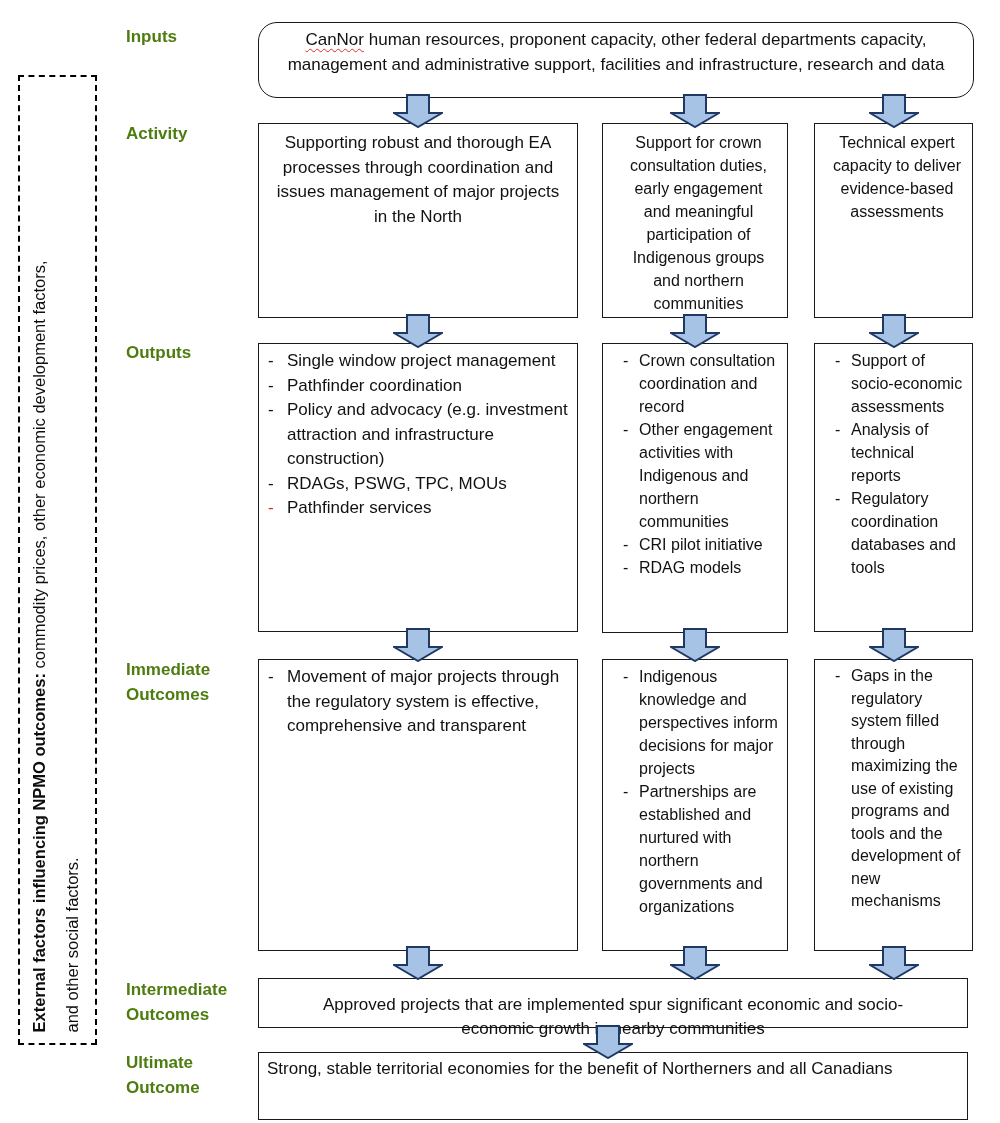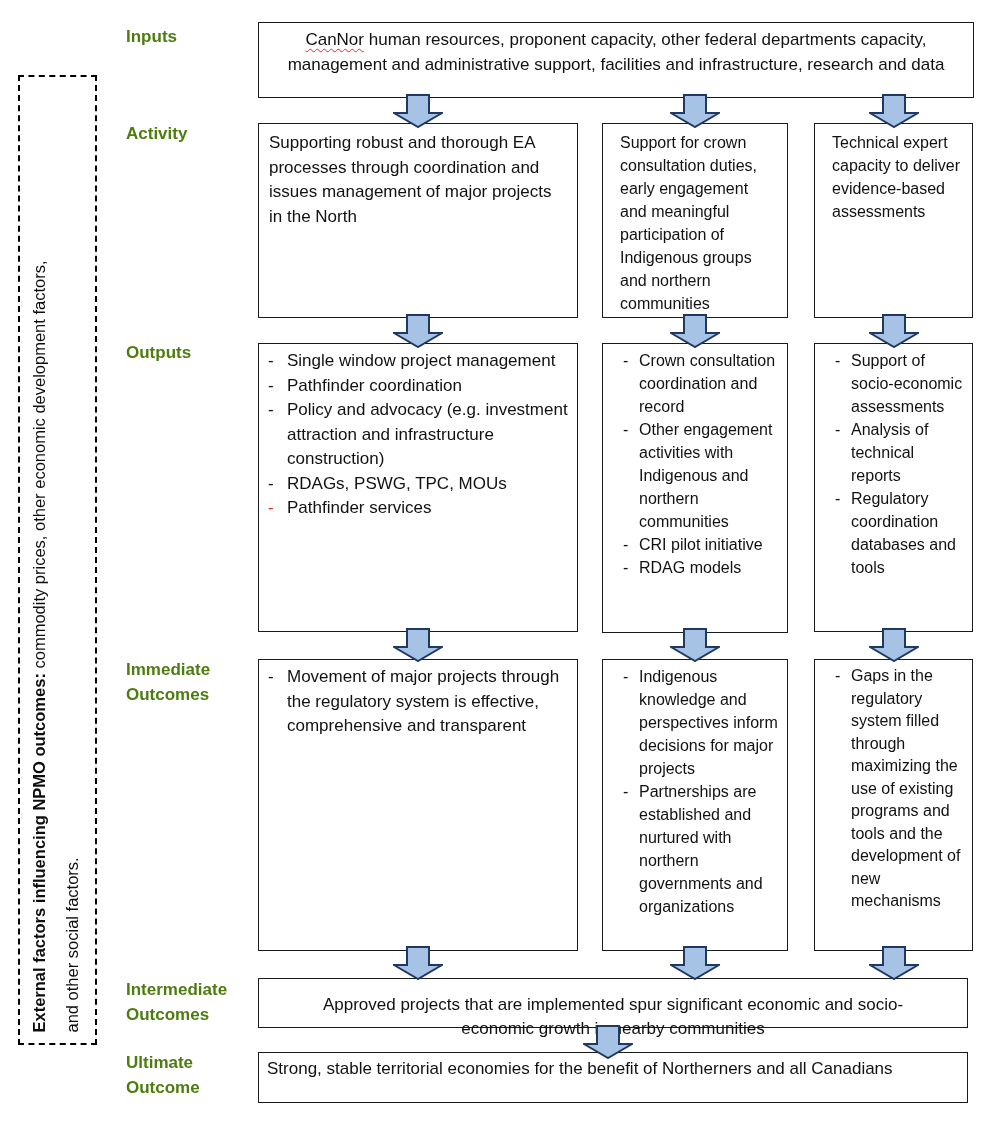--- a/index.html
+++ b/index.html
@@ -12,21 +12,21 @@
   }
   .box {
     position:absolute; background:#fff; border:1.5px solid #1a1a1a;
     font-size:17px; line-height:24px;
   }
   .row-label {
     position:absolute; left:126px; font-weight:bold; font-size:17px;
     line-height:25px; white-space:pre-line; color:#4d7c0f;
   }
   .center-text { text-align:center; padding:4px 10px; }
-  .plain-text  { padding:7px 10px; }
+  .plain-text  { padding:7px 10px;text-align:center; }
   .bullets { padding:5px 4px 4px 6px; }
   .bullet { display:flex; align-items:flex-start; }
   .bullet .dash { flex:none; width:22px; padding-left:3px; }
   .bullet .btext { flex:1; }
   .narrow { font-size:16px; line-height:23px;padding-left:17px; }
   .narrow .bullet .dash { width:19px; }
   .col1-lh { line-height:24.5px; }
   .imm3 { line-height:22.5px; }
   .arrow { position:absolute; width:50px; height:34px; z-index:5; }
   .external-box {
@@ -64,21 +64,21 @@
   <div class="row-label" style="top:24px">Inputs</div>
   <div class="row-label" style="top:121px">Activity</div>
   <div class="row-label" style="top:340px">Outputs</div>
   <div class="row-label" style="top:657px">Immediate
 Outcomes</div>
   <div class="row-label" style="top:977px">Intermediate
 Outcomes</div>
   <div class="row-label" style="top:1050px">Ultimate
 Outcome</div>
 
-  <div class="box center-text" style="left:258px; top:22px; width:716px; height:76px; line-height:25px;">
+  <div class="box center-text" style="left:258px; top:22px; width:716px; height:76px; line-height:25px;border-radius:19px;">
     <span class="wavy">CanNor</span><span> human resources, proponent capacity, other federal departments capacity, management and administrative support, facilities and infrastructure, research and data</span>
   </div>
 
   <div class="box plain-text col1-lh" style="left:258px; top:123px; width:320px; height:195px;">
     <span>Supporting robust and thorough EA processes through coordination and issues management of major projects in the North</span>
   </div>
   <div class="box plain-text narrow act2-lh" style="left:602px; top:123px; width:186px; height:195px;">
     <span>Support for crown consultation duties, early engagement and meaningful participation of Indigenous groups and northern communities</span>
   </div>
   <div class="box plain-text narrow act2-lh" style="left:814px; top:123px; width:159px; height:195px;">
@@ -176,21 +176,21 @@
       <div class="bullet">
         <span class="dash">-</span>
         <span class="btext">Gaps in the regulatory system filled through maximizing the use of existing programs and tools and the development of new mechanisms</span>
       </div>
     </div>
 
   <div class="box center-text" style="left:258px; top:978px; width:710px; height:50px; line-height:24px; padding-top:2px;">
     <div class="inter-inner">Approved projects that are implemented spur significant economic and socio-economic growth in nearby communities</div>
   </div>
 
-  <div class="box" style="left:258px; top:1052px; width:710px; height:51px; padding:4px 8px;">
+  <div class="box" style="left:258px; top:1052px; width:710px; height:68px; padding:4px 8px;">
     <span>Strong, stable territorial economies for the benefit of Northerners and all Canadians</span>
   </div>
 
   <div class="arrow" style="left:393px; top:94px"><svg width="50" height="34" viewBox="0 0 50 34">
         <polygon points="14,1 36,1 36,19 49,19 25,33 1,19 14,19" stroke-width="2" fill="#a6c3e6" stroke="#1f3864"></polygon>
       </svg></div>
   <div class="arrow" style="left:670px; top:94px"><svg width="50" height="34" viewBox="0 0 50 34">
         <polygon points="14,1 36,1 36,19 49,19 25,33 1,19 14,19" stroke-width="2" fill="#a6c3e6" stroke="#1f3864"></polygon>
       </svg></div>
   <div class="arrow" style="left:869px; top:94px"><svg width="50" height="34" viewBox="0 0 50 34">

